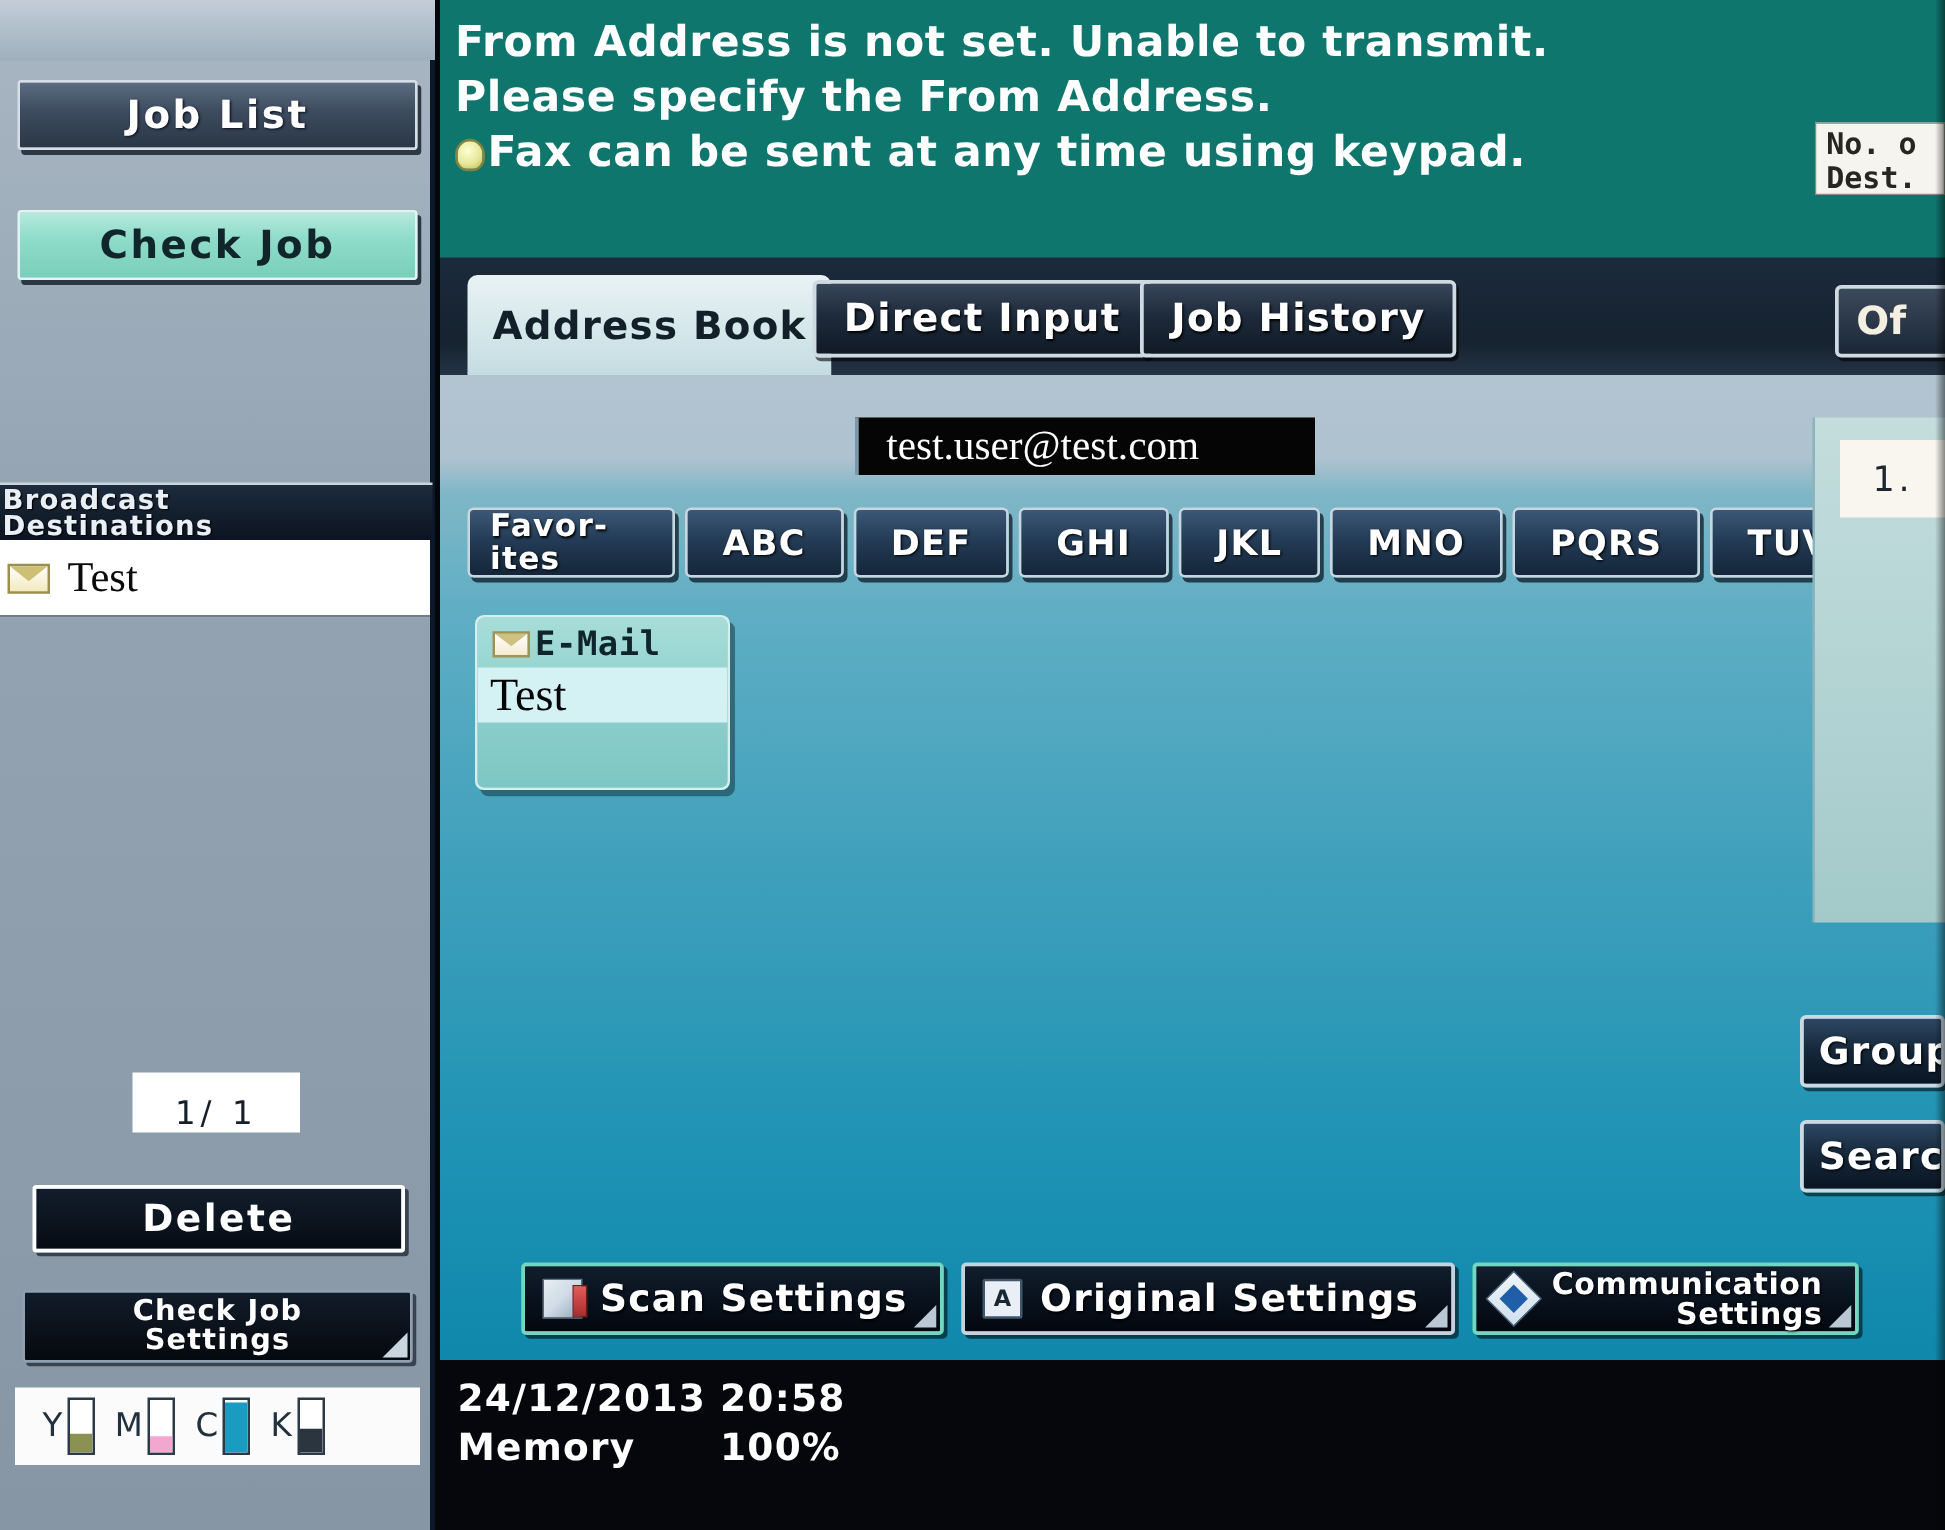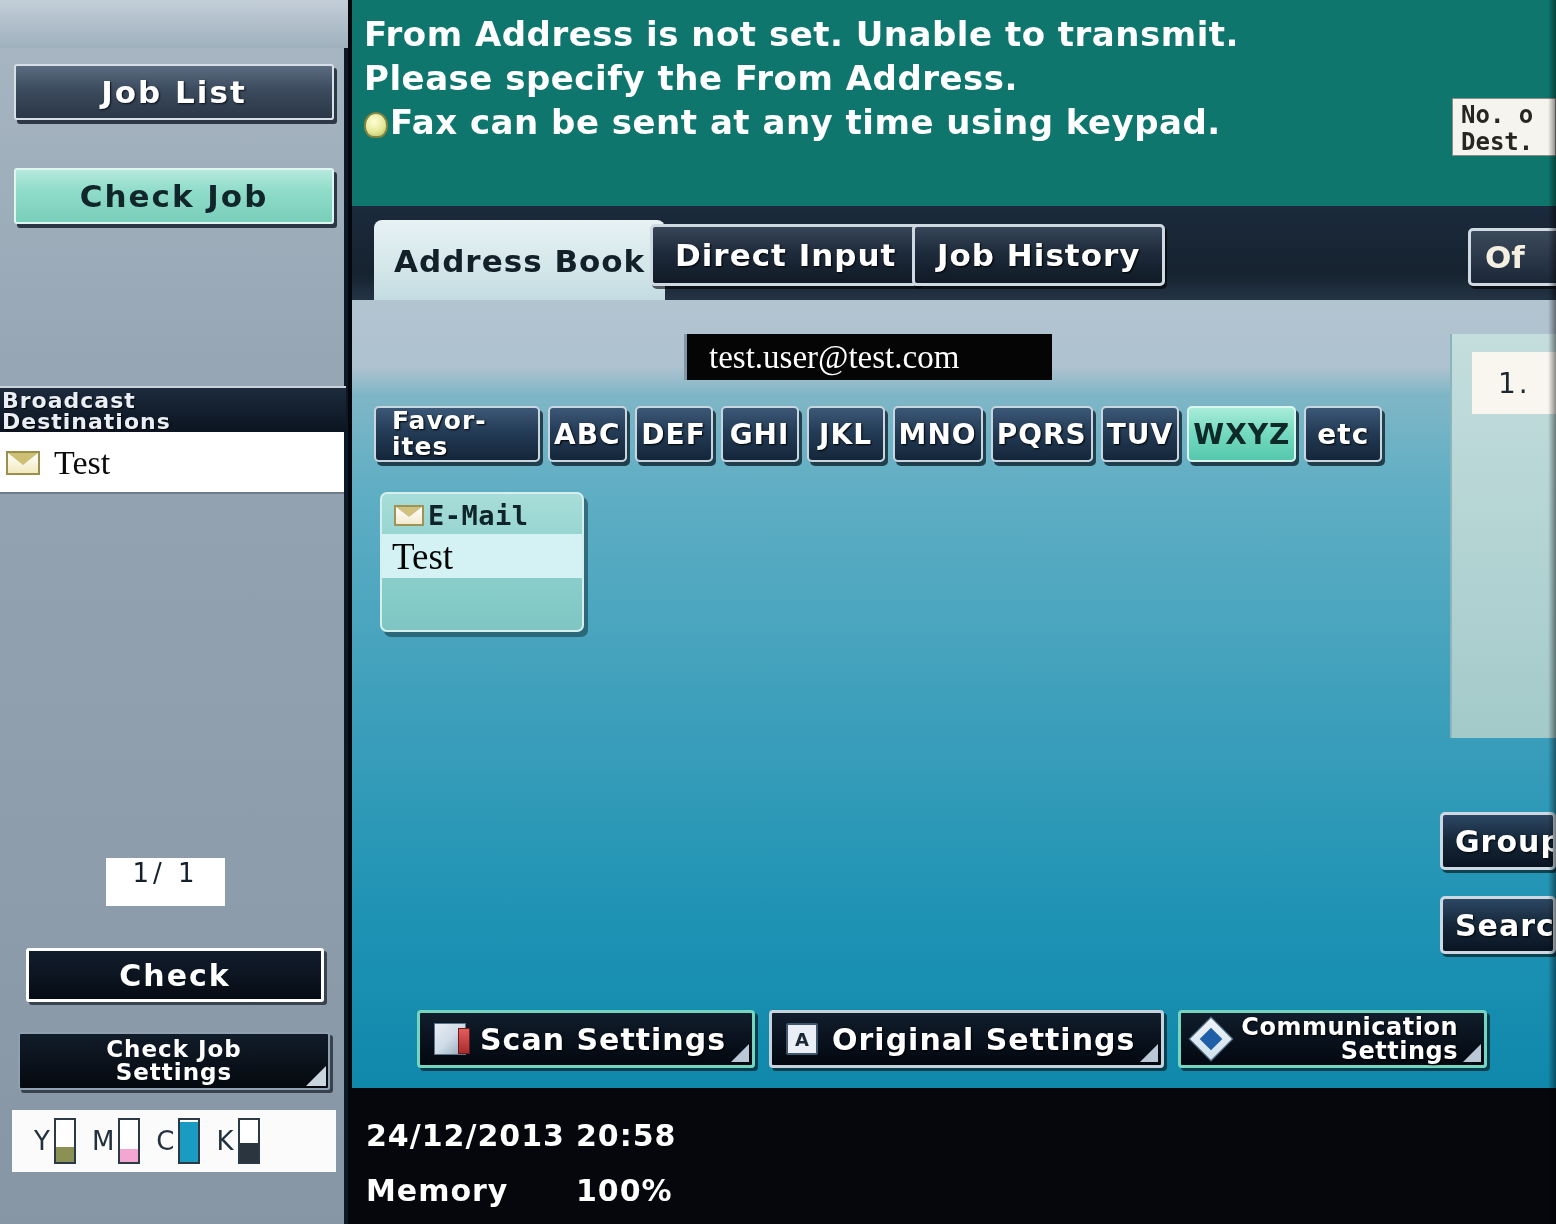--- a/index.html
+++ b/index.html
@@ -104,23 +104,23 @@
   }
   .bc-name {
     font-family: "Liberation Serif", serif;
     font-size: 34px;
     color: #0a0a0a;
   }
 
   #page-box {
     position: absolute;
     left: 106px; top: 858px;
-    width: 119px; height: 48px;
+    width: 134px; height: 48px;
     background: #ffffff;
-    display: flex; align-items: flex-start; justify-content: center;
+    display: flex; align-items: flex-end; justify-content: center;
     font-family: "DejaVu Sans", sans-serif;
     font-size: 26px;
     color: #15202b;
     letter-spacing: 4px;
   }
 
   #btn-delete {
     position: absolute;
     left: 26px; top: 948px;
     width: 298px; height: 54px;
@@ -321,21 +321,21 @@
     min-width: 78px;
     display: flex; align-items: center; justify-content: center;
     background: linear-gradient(180deg,#3c5877 0%,#243c56 45%,#14263a 100%);
     border: 2px solid #c9d6e0;
     border-radius: 5px;
     color: #ffffff;
     font-family: "DejaVu Sans", sans-serif;
     font-weight: bold;
     font-size: 28px;
     letter-spacing: 1px;
-    padding: 0 4px;
+    padding: 0 28px;
     box-shadow: 3px 4px 0 rgba(3,14,26,0.7);
     text-shadow: 1px 1px 2px #000;
     white-space: nowrap;
   }
   .alpha-btn.two-line {
     flex-direction: column;
     line-height: 26px;
     font-size: 25px;
     min-width: 166px;
     align-items: flex-start;
@@ -528,22 +528,21 @@
   #statusbar {
     position: absolute;
     left: 352px; top: 1088px;
     width: 1204px; height: 136px;
     background: #05070c;
     padding: 14px 0 0 14px;
   }
   .status-grid {
     display: grid;
     grid-template-columns: 210px auto;
-    row-gap: 20px;
-    margin-top: 16px;
+    row-gap: 4px;
   }
   .status-cell {
     color: #ffffff;
     font-family: "DejaVu Sans", sans-serif;
     font-weight: bold;
     font-size: 30px;
     letter-spacing: 1px;
     white-space: nowrap;
   }
 
@@ -581,21 +580,21 @@
         <span class="env-icon"></span>
         <span class="bc-name">Test</span>
       </div>
     </div>
 
     <div id="page-box">
       <span>1/  1</span>
     </div>
 
     <div id="btn-delete">
-      <span>Check</span>
+      <span>Delete</span>
     </div>
 
     <div id="btn-checkjobset">
       <span>Check Job</span>
       <span>Settings</span>
       <span class="corner-tri"></span>
     </div>
 
     <div id="toner-bar">
       <span class="toner-unit">

